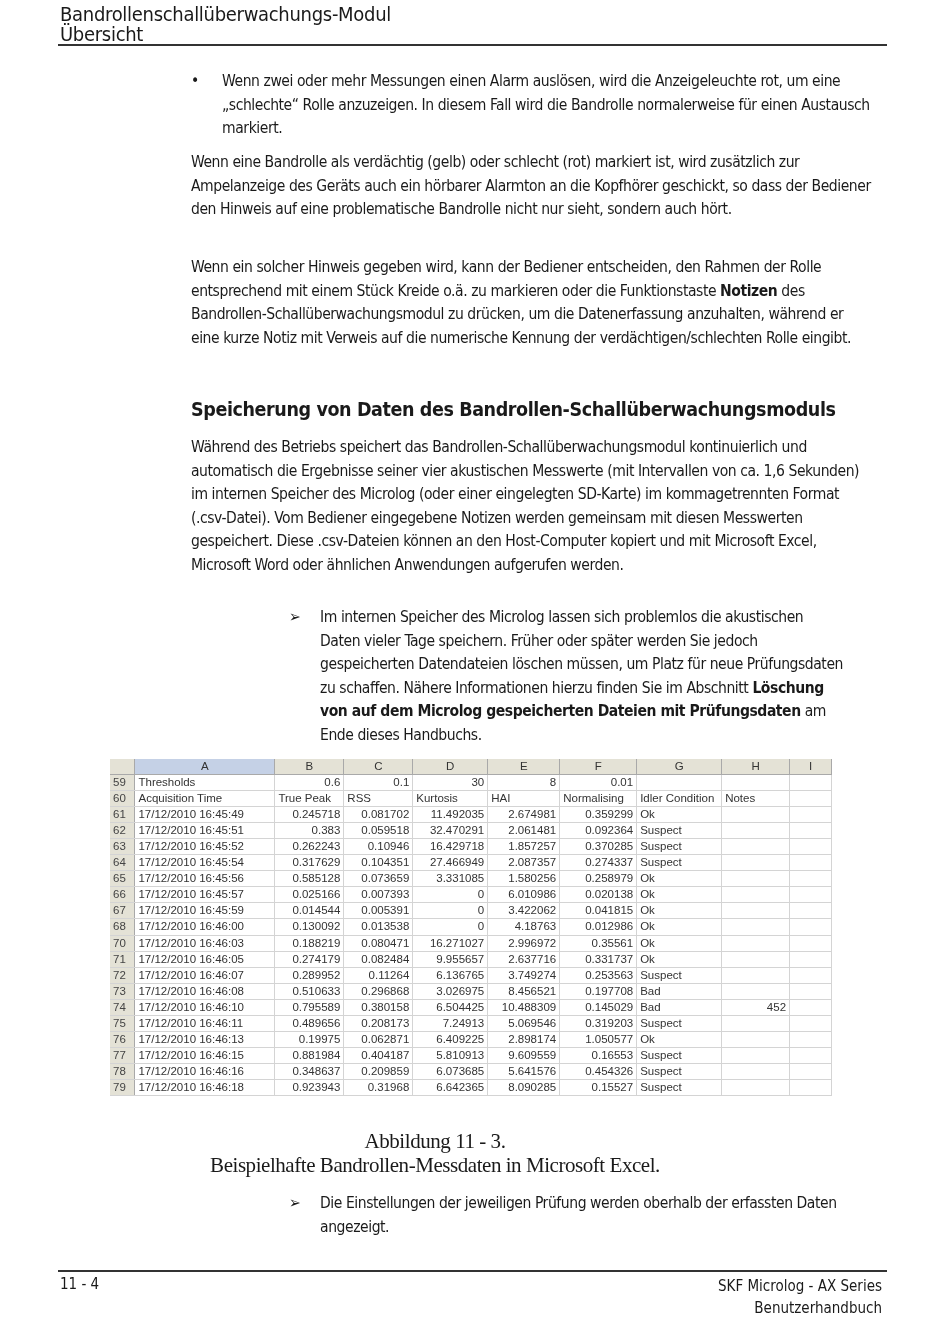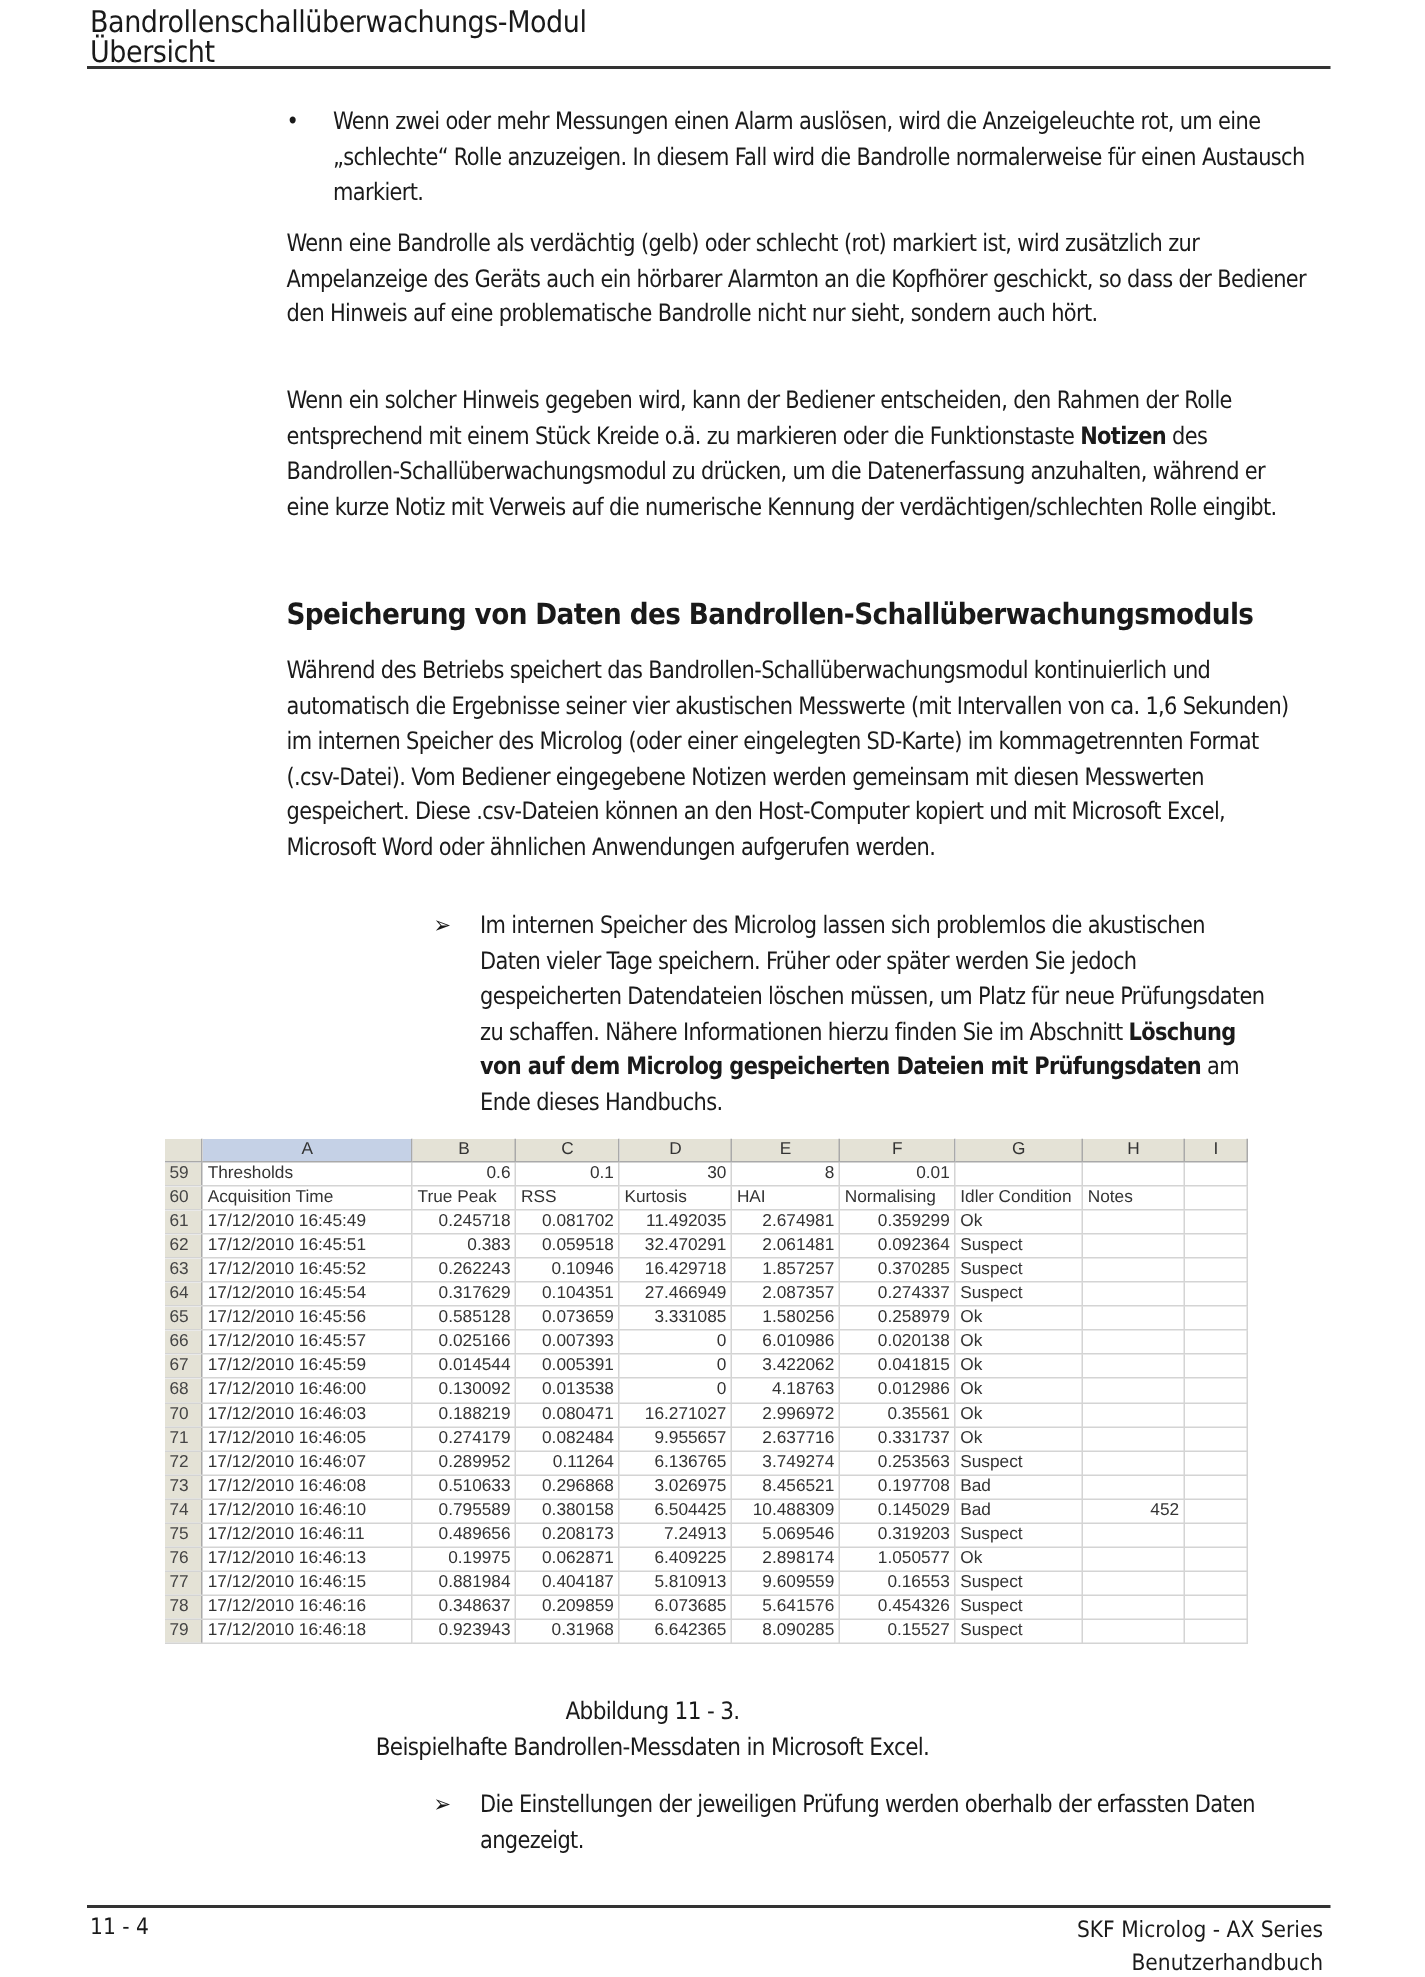--- a/index.html
+++ b/index.html
@@ -16,21 +16,21 @@
   h2 { margin: 0; font-size: 19.5px; font-weight: bold; letter-spacing: -0.4px; }
   .sheet { left: 110px; top: 759px; width: 722px; height: 364px; overflow: hidden;
            font-family: "Liberation Sans", sans-serif; font-size: 11.5px; color: #333; background: #fff; }
   .sheet table { border-collapse: collapse; table-layout: fixed; }
   .sheet td { height: 15.05px; padding: 0 3px; border-right: 1px solid #d4d4d4; border-bottom: 1px solid #d4d4d4;
               white-space: nowrap; overflow: hidden; line-height: 15px; }
   .sheet td.num { text-align: right; }
   .sheet tr.colhdr td { background: #e4e2d6; text-align: center; border-right: 1px solid #a9a9a9; border-bottom: 1px solid #a9a9a9; }
   .sheet tr.colhdr td.sel { background: #c5d1e6; }
   .sheet td.rowhdr { background: #e4e2d6; text-align: left; padding-right: 3px; border-right: 1px solid #a9a9a9; color: #444; }
-  .caption { left: 0; width: 870px; text-align: center; font-size: 16px; line-height: 24px; letter-spacing: -0.45px; }
+  .caption { left: 0; width: 870px; text-align: center; font-size: 21px; line-height: 24px; letter-spacing: -0.45px; font-family: Liberation Serif, serif; }
   .foot-rule { left: 58px; top: 1270px; width: 829px; height: 2px; background: #333; }
   .foot-left { left: 60px; top: 1275px; font-size: 15px; }
   .foot-right { right: 68px; top: 1275px; font-size: 15px; text-align: right; line-height: 22px; }
 </style>
 </head>
 <body>
 
 <div class="abs hdr">
   <div>Bandrollenschallüberwachungs-Modul</div>
   <div>Übersicht</div>

